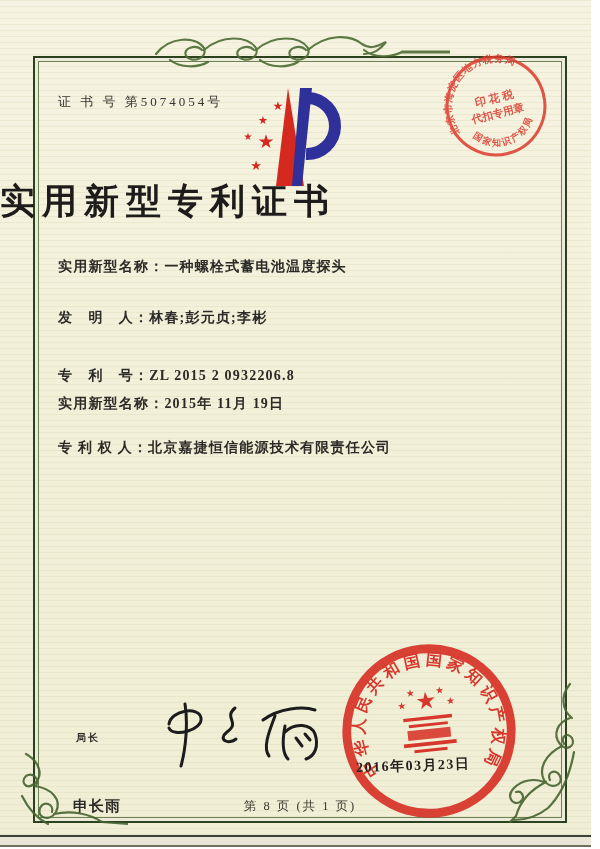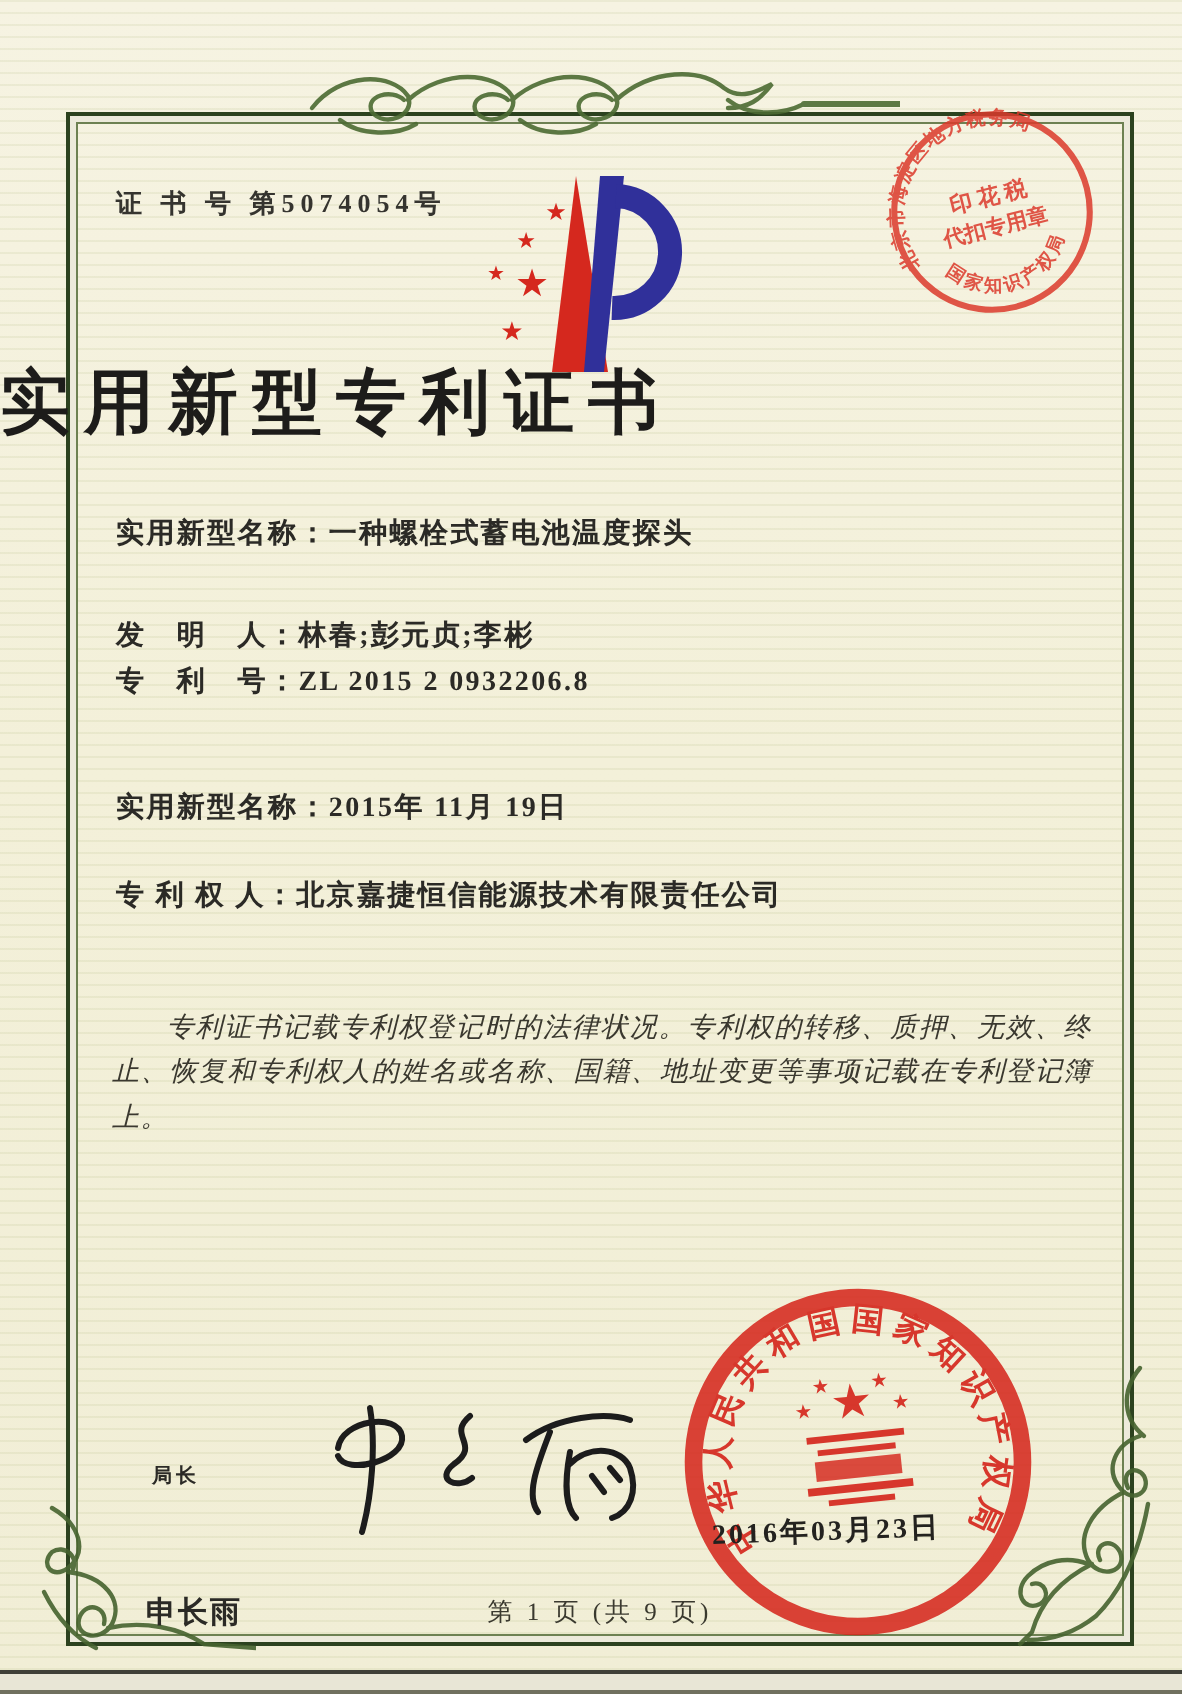--- a/index.html
+++ b/index.html
@@ -9,25 +9,25 @@
     position:absolute;left:0;top:0;right:9px;bottom:8px;
     background:
       repeating-linear-gradient(180deg, rgba(170,180,120,0.14) 0 1px, rgba(0,0,0,0) 1px 6px),
       linear-gradient(180deg,#f6f3e2 0%,#f3f0d9 45%,#f1eed6 100%);
   }
   .scan-edge{position:absolute;left:0;right:9px;bottom:2px;height:8px;
     border-top:2px solid #3f4038;border-bottom:2px solid #70705f;background:#e8e6d6;}
   .frame{position:absolute;left:33px;top:56px;right:33px;bottom:26px;
     border:2px solid #2c421f;
     box-shadow: inset 0 0 0 3px #eceadb, inset 0 0 0 4px #6d8152;}
-  .cert-no{position:absolute;left:58px;top:93px;font-size:13px;letter-spacing:3px;color:#35342f;font-weight:bold;}
+  .cert-no{position:absolute;left:58px;top:93px;font-size:13px;letter-spacing:3px;color:#35342f;font-weight:normal;}
   .title{position:absolute;left:0;top:178px;width:100%;text-align:left;
     font-size:35px;font-weight:bold;letter-spacing:7px;color:#1d1c1a;}
   .field{position:absolute;left:58px;width:480px;font-size:14px;color:#2b2a26;font-weight:bold;letter-spacing:1.2px;white-space:nowrap;}
-  .f0{top:258px}.f1{top:309px}.f2{top:332px}.f3{top:395px}.f4{top:439px}.f5{top:483px}
+  .f0{top:258px}.f1{top:309px}.f2{top:367px}.f3{top:395px}.f4{top:439px}.f5{top:483px}
   .paras{position:absolute;left:56px;top:503px;width:490px;color:#3a382f;}
   .paras p{margin:0;font-size:13.6px;line-height:22.4px;text-indent:2em;text-align:justify;font-style:italic;letter-spacing:0.6px;}
   .director-title{position:absolute;left:76px;top:731px;font-size:10px;font-weight:bold;color:#2b2a26;letter-spacing:2px;font-family:"Liberation Sans","DejaVu Sans",sans-serif;}
   .director-name{position:absolute;left:73px;top:761px;font-size:15px;font-weight:bold;color:#2b2a26;letter-spacing:1px;font-family:"Liberation Sans","DejaVu Sans",sans-serif;margin-top:36px;}
   .signature{position:absolute;left:155px;top:698px;}
   .footer{position:absolute;left:0;top:798px;width:100%;text-align:center;font-size:12.5px;letter-spacing:2px;color:#3a392f;}
   .logo{position:absolute;left:236px;top:84px;}
   .tax-stamp{position:absolute;left:440px;top:50px;transform:rotate(-14deg);opacity:.85;}
   .seal{position:absolute;left:336px;top:638px;opacity:.92;transform:rotate(-6deg);}
   .seal-date{position:absolute;left:356px;top:757px;font-size:14px;font-weight:bold;color:#23221f;letter-spacing:1.5px;transform:rotate(-2deg);}
@@ -103,21 +103,20 @@
   <div class="cert-no">证 书 号 第5074054号</div>
   <div class="title">实用新型专利证书</div>
 
   <div class="field f0"><span>实用新型名称：</span><span>一种螺栓式蓄电池温度探头</span></div>
   <div class="field f1"><span>发　明　人：</span><span>林春;彭元贞;李彬</span></div>
   <div class="field f2"><span>专　利　号：</span><span>ZL 2015 2 0932206.8</span></div>
   <div class="field f3"><span>实用新型名称：</span><span>2015年 11月 19日</span></div>
   <div class="field f4"><span>专 利 权 人：</span><span>北京嘉捷恒信能源技术有限责任公司</span></div>
 
   <div class="paras">
-    <p>专利证书记载专利权登记时的法律状况。专利权的转移、质押、无效、终止、恢复和专利权人的姓名或名称、国籍、地址变更等事项记载在专利登记簿上。</p>
   </div>
 
   <div class="director-title">局长</div>
   <div class="director-name">申长雨</div>
 
   <svg class="signature" width="185" height="72" viewBox="0 0 185 72">
     <g fill="none" stroke="#1c1c1c" stroke-width="3" stroke-linecap="round">
       <path d="M14,26 C16,12 44,8 46,20 C48,32 18,40 14,30"></path>
       <path d="M30,6 C33,24 31,50 26,68"></path>
       <path d="M80,10 C68,20 86,24 72,34 C62,42 74,47 81,41"></path>
@@ -143,16 +142,16 @@
       <text x="120" y="70" font-size="10" text-anchor="middle">★</text>
       <rect x="70" y="80" width="50" height="3.5"></rect>
       <rect x="75" y="87" width="40" height="3"></rect>
       <rect x="73" y="93" width="44" height="10" opacity="0.9"></rect>
       <rect x="68" y="106" width="54" height="4"></rect>
       <rect x="78" y="113" width="34" height="3"></rect>
     </g>
   </svg>
   <div class="seal-date">2016年03月23日</div>
 
-  <div class="footer">第 1 页 (共 9 页)</div>
+  <div class="footer">第 8 页 (共 1 页)</div>
 
   <div class="scan-edge"></div>
 </div>
 
 </body></html>

